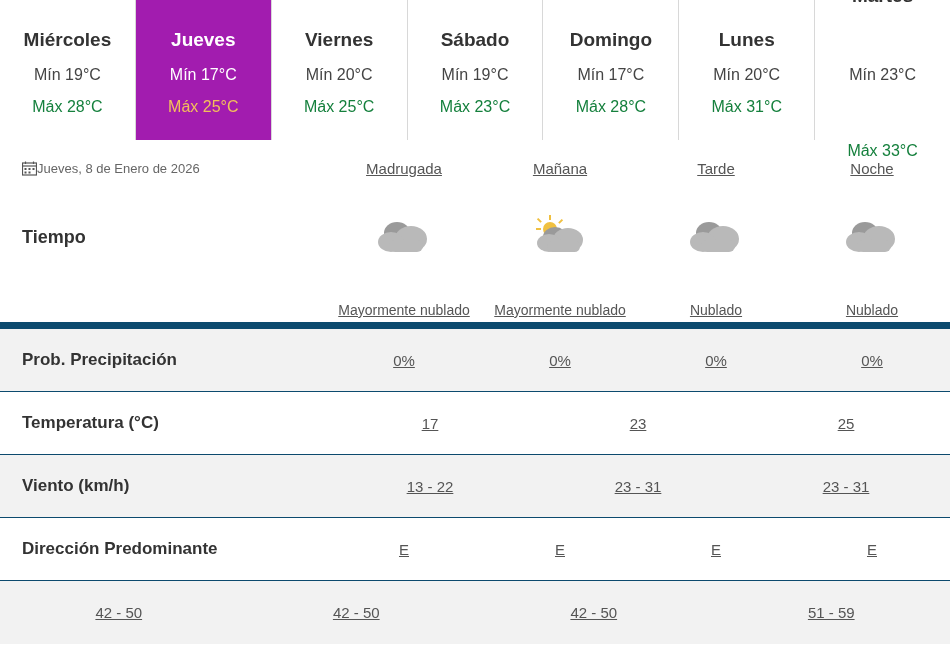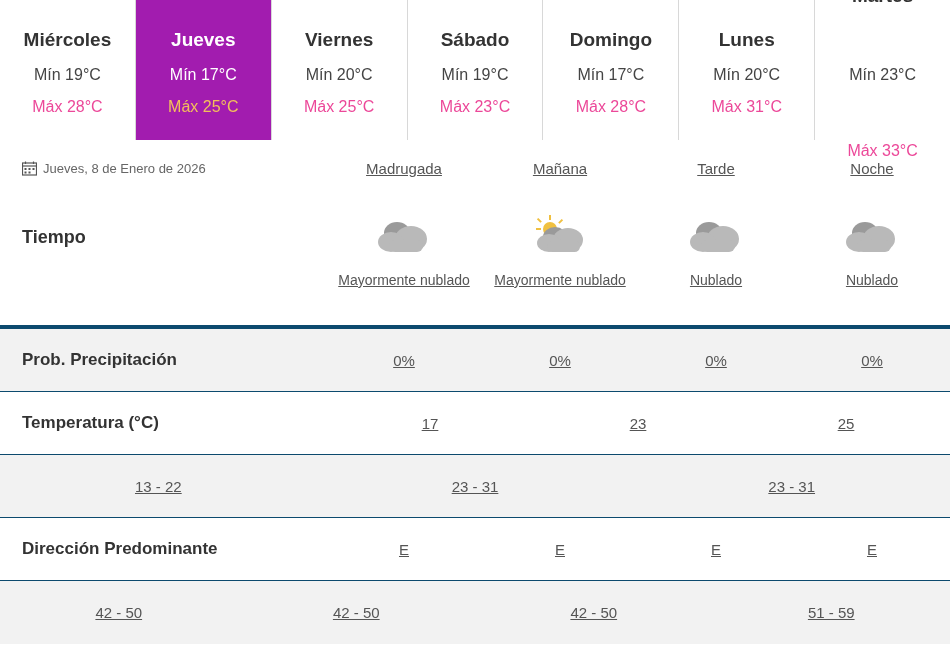--- a/index.html
+++ b/index.html
@@ -42,21 +42,21 @@
     color: #333333;
     margin-bottom: 15px;
   }
   .day-min {
     font-size: 16px;
     color: #444444;
     margin-bottom: 14px;
   }
   .day-max {
     font-size: 16px;
-    color: #ec4899;
+    color: #15803d;
   }
   .day-cell.active .day-name,
   .day-cell.active .day-min { color: #ffffff; }
   .day-cell.active .day-max { color: #f3c05a; }
 
   
   .detail {
     width: 950px;
     box-sizing: border-box;
   }
@@ -85,48 +85,49 @@
   .row.header-row {
     height: 57px;
   }
   .period-name {
     font-size: 21px;
     color: #333333;
   }
   .date-line {
     display: flex;
     align-items: center;
-    gap: 6px;
+    gap: 0;
     font-size: 13px;
     color: #666666;
   }
   .cal-icon {
     display: inline-block;
     width: 15px;
     height: 15px;
     position: relative;
   }
 
   
   .row.weather-row {
     height: 132px;
     align-items: flex-start;
-    border-bottom: 4px solid #0c4a6e;
+    border-bottom: 7px solid #0c4a6e;
   }
   .row.weather-row .label-cell {
     padding-top: 30px;
     font-size: 18px;
     font-weight: bold;
     color: #333333;
   }
   .wx-cell {
     padding-top: 12px;
     display: flex;
     flex-direction: column;
     align-items: center;
+    gap: 30px;
   }
   .wx-desc {
     margin-top: 10px;
     font-size: 14px;
     color: #555555;
     line-height: 1.35;
   }
   .icon-wrap {
     width: 74px;
     height: 52px;
@@ -290,20 +291,21 @@
   </div>
 
   <div class="row data-row">
     <div class="label-cell">Temperatura (°C)</div>
     <div class="val-cell">17</div>
     <div class="val-cell">23</div>
     <div class="val-cell">25</div>
   </div>
 
   <div class="row data-row shaded">
+    <div class="label-cell">Viento (km/h)</div>
     <div class="val-cell">13 - 22</div>
     <div class="val-cell">23 - 31</div>
     <div class="val-cell">23 - 31</div>
   </div>
 
   <div class="row data-row">
     <div class="label-cell">Dirección Predominante</div>
     <div class="val-cell">E</div>
     <div class="val-cell">E</div>
     <div class="val-cell">E</div>

